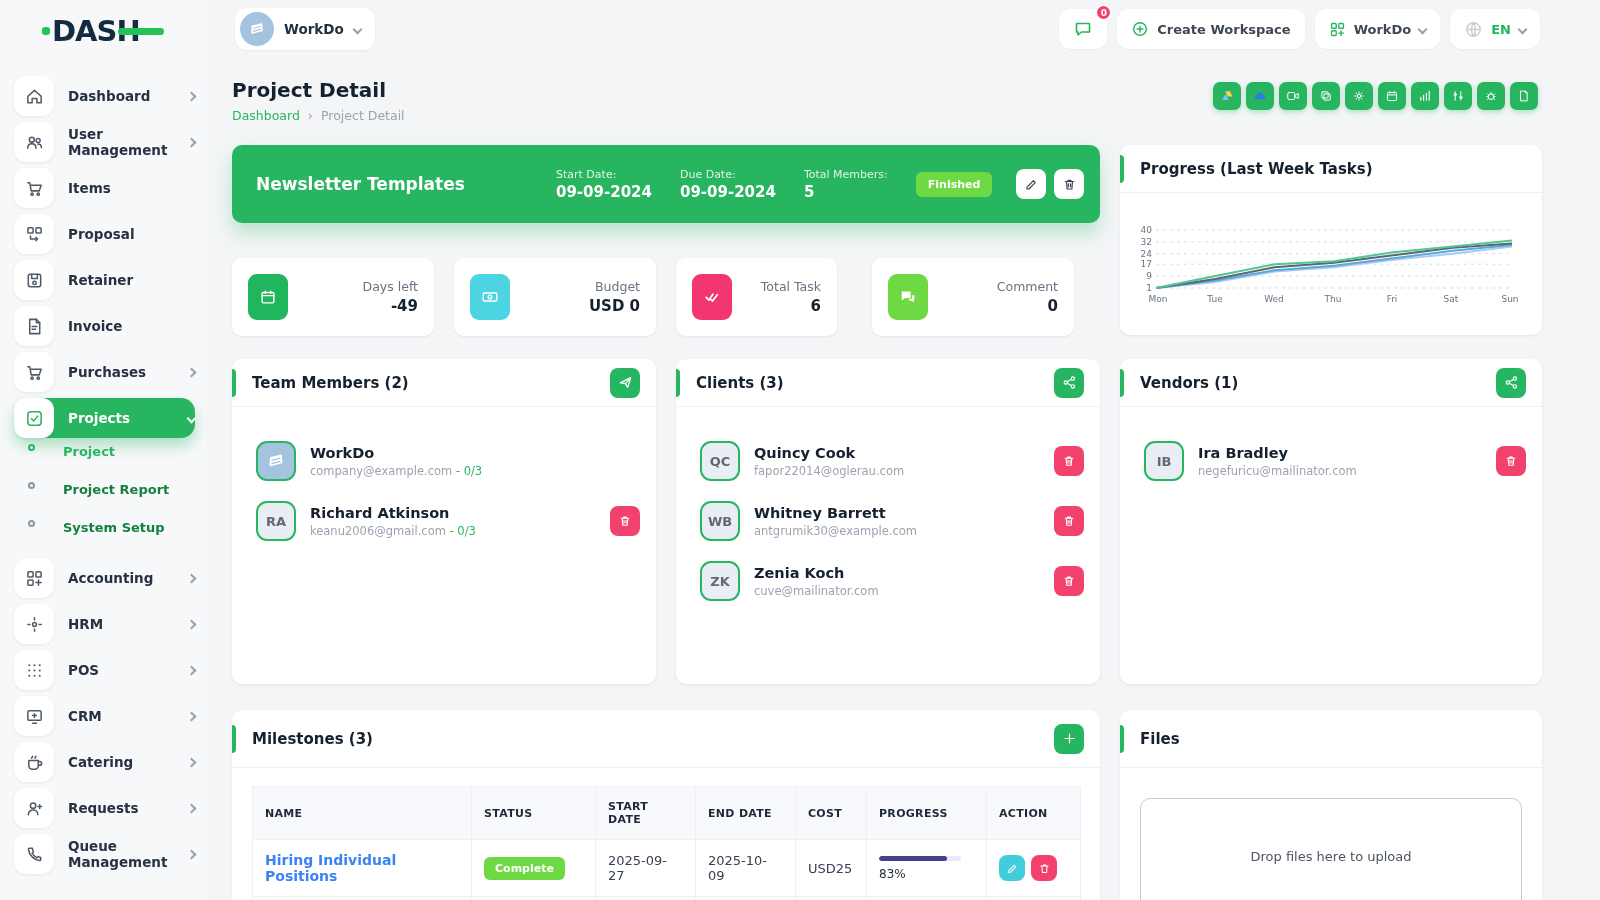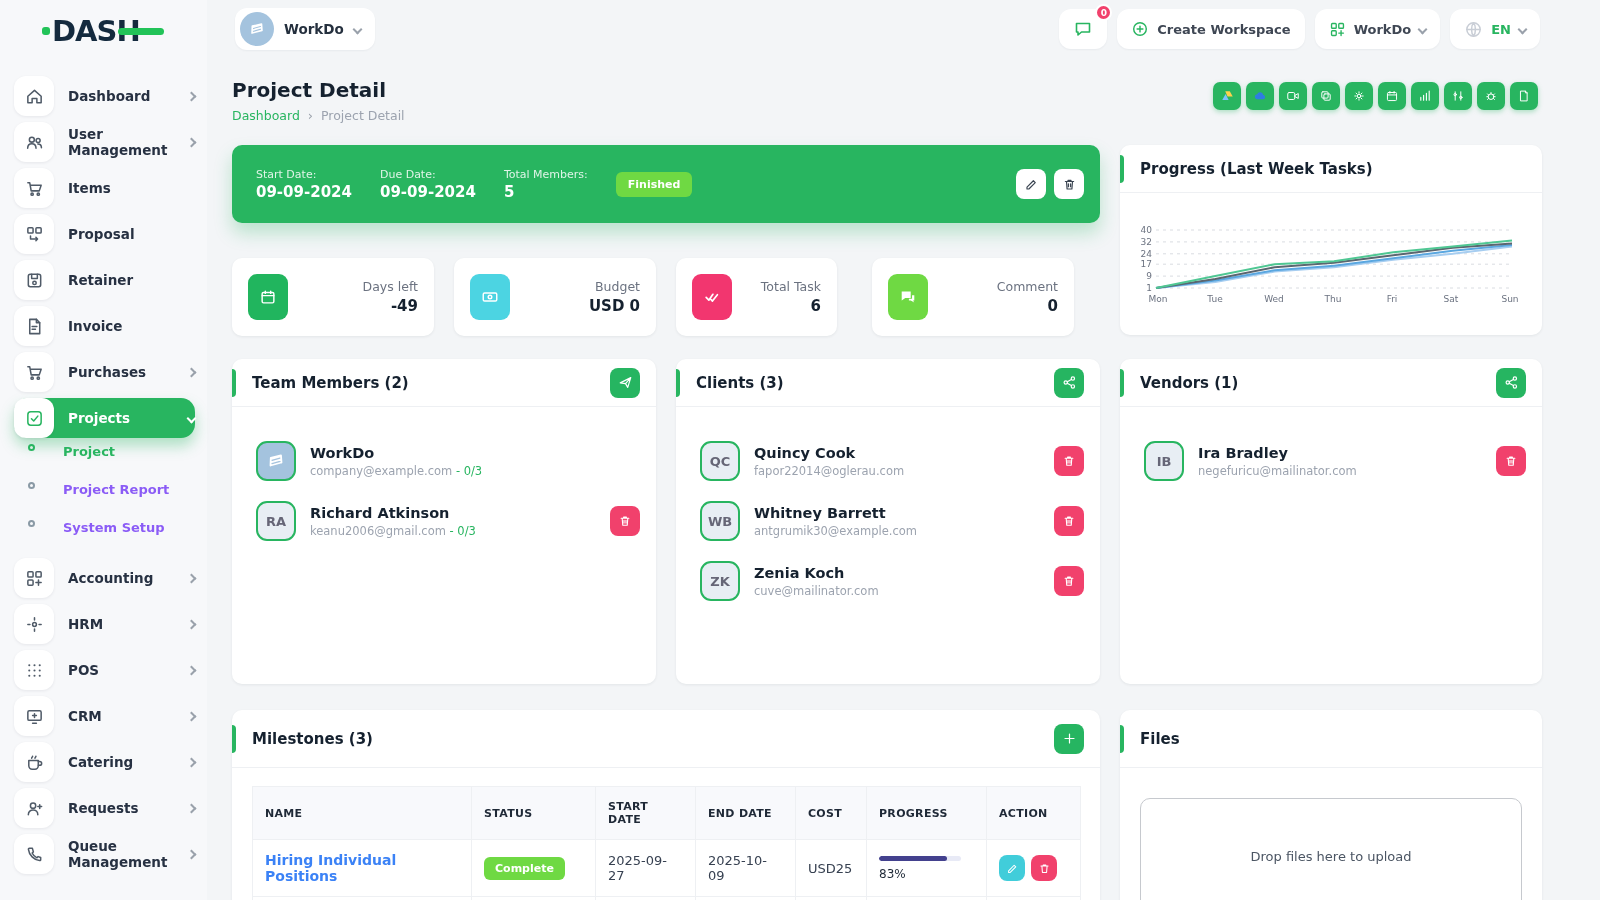--- a/index.html
+++ b/index.html
@@ -14,21 +14,21 @@
   .sidebar { position:absolute; left:0; top:0; width:207px; height:900px; background:#f7f8fa; padding:76px 12px 0 14px; }
   .sitem { display:flex; align-items:center; gap:14px; height:40px; margin-bottom:6px; cursor:pointer; }
   .sitem .tile { width:40px; height:40px; border-radius:12px; background:#fff; box-shadow:0 1px 3px rgba(20,30,50,.08); display:flex; align-items:center; justify-content:center; color:#505b68; flex:none; }
   .sitem .lbl { font-size:13.5px; font-weight:700; color:#273142; flex:1; }
   .sitem.active { background:#28b560; border-radius:14px; box-shadow:0 8px 14px rgba(40,181,96,.35); padding-right:0; }
   .sitem.active .tile { color:#28b560; }
   .sitem.active .lbl { color:#fff; }
   .sitem.active .chev { border-color:#fff; }
   .sub { display:flex; align-items:flex-start; gap:28px; height:36px; margin:2px 0 2px 14px; cursor:pointer; }
   .sub .dot { width:7px; height:7px; border-radius:50%; border:2px solid #8a9aa5; }
-  .sub .lbl { font-size:13px; font-weight:700; color:#8b5cf6; }
+  .sub .lbl { font-size:13px; font-weight:700; color:#15803d; }
   .sub.active .dot { border-color:#28b560; }
   .sub.active .lbl { color:#28b560; }
 
   
   .logo { position:absolute; left:52px; top:14px; font-size:29px; font-weight:800; letter-spacing:-1px; color:#142a3e; }
   .logo .gdot { position:absolute; left:-10px; top:13px; width:8px; height:8px; border-radius:3px; background:#22c358; }
   .logo .gbar { position:absolute; right:-24px; top:14px; width:46px; height:7px; border-radius:4px; background:#22c358; }
 
   
   .pill { background:#fff; border-radius:12px; display:flex; align-items:center; box-shadow:0 1px 2px rgba(20,30,50,.05); cursor:pointer; }
@@ -398,20 +398,21 @@
     </span>
   <span class="tool">
       <svg class="ic" style="stroke-width:1.4" width="14" height="14" viewBox="0 0 20 20">
         <path d="M5.5 3 H12 L14.5 5.5 V17 H5.5 Z"></path>
         <path d="M12 3 V5.5 H14.5"></path>
       </svg>
     </span>
 </div>
 
 <div class="card banner">
+  <div class="bttl">Newsletter Templates</div>
   <div class="bblock">
       <div class="l">Start Date:</div>
       <div class="v">09-09-2024</div>
     </div>
   <div class="bblock">
       <div class="l">Due Date:</div>
       <div class="v">09-09-2024</div>
     </div>
   <div class="bblock">
       <div class="l">Total Members:</div>

